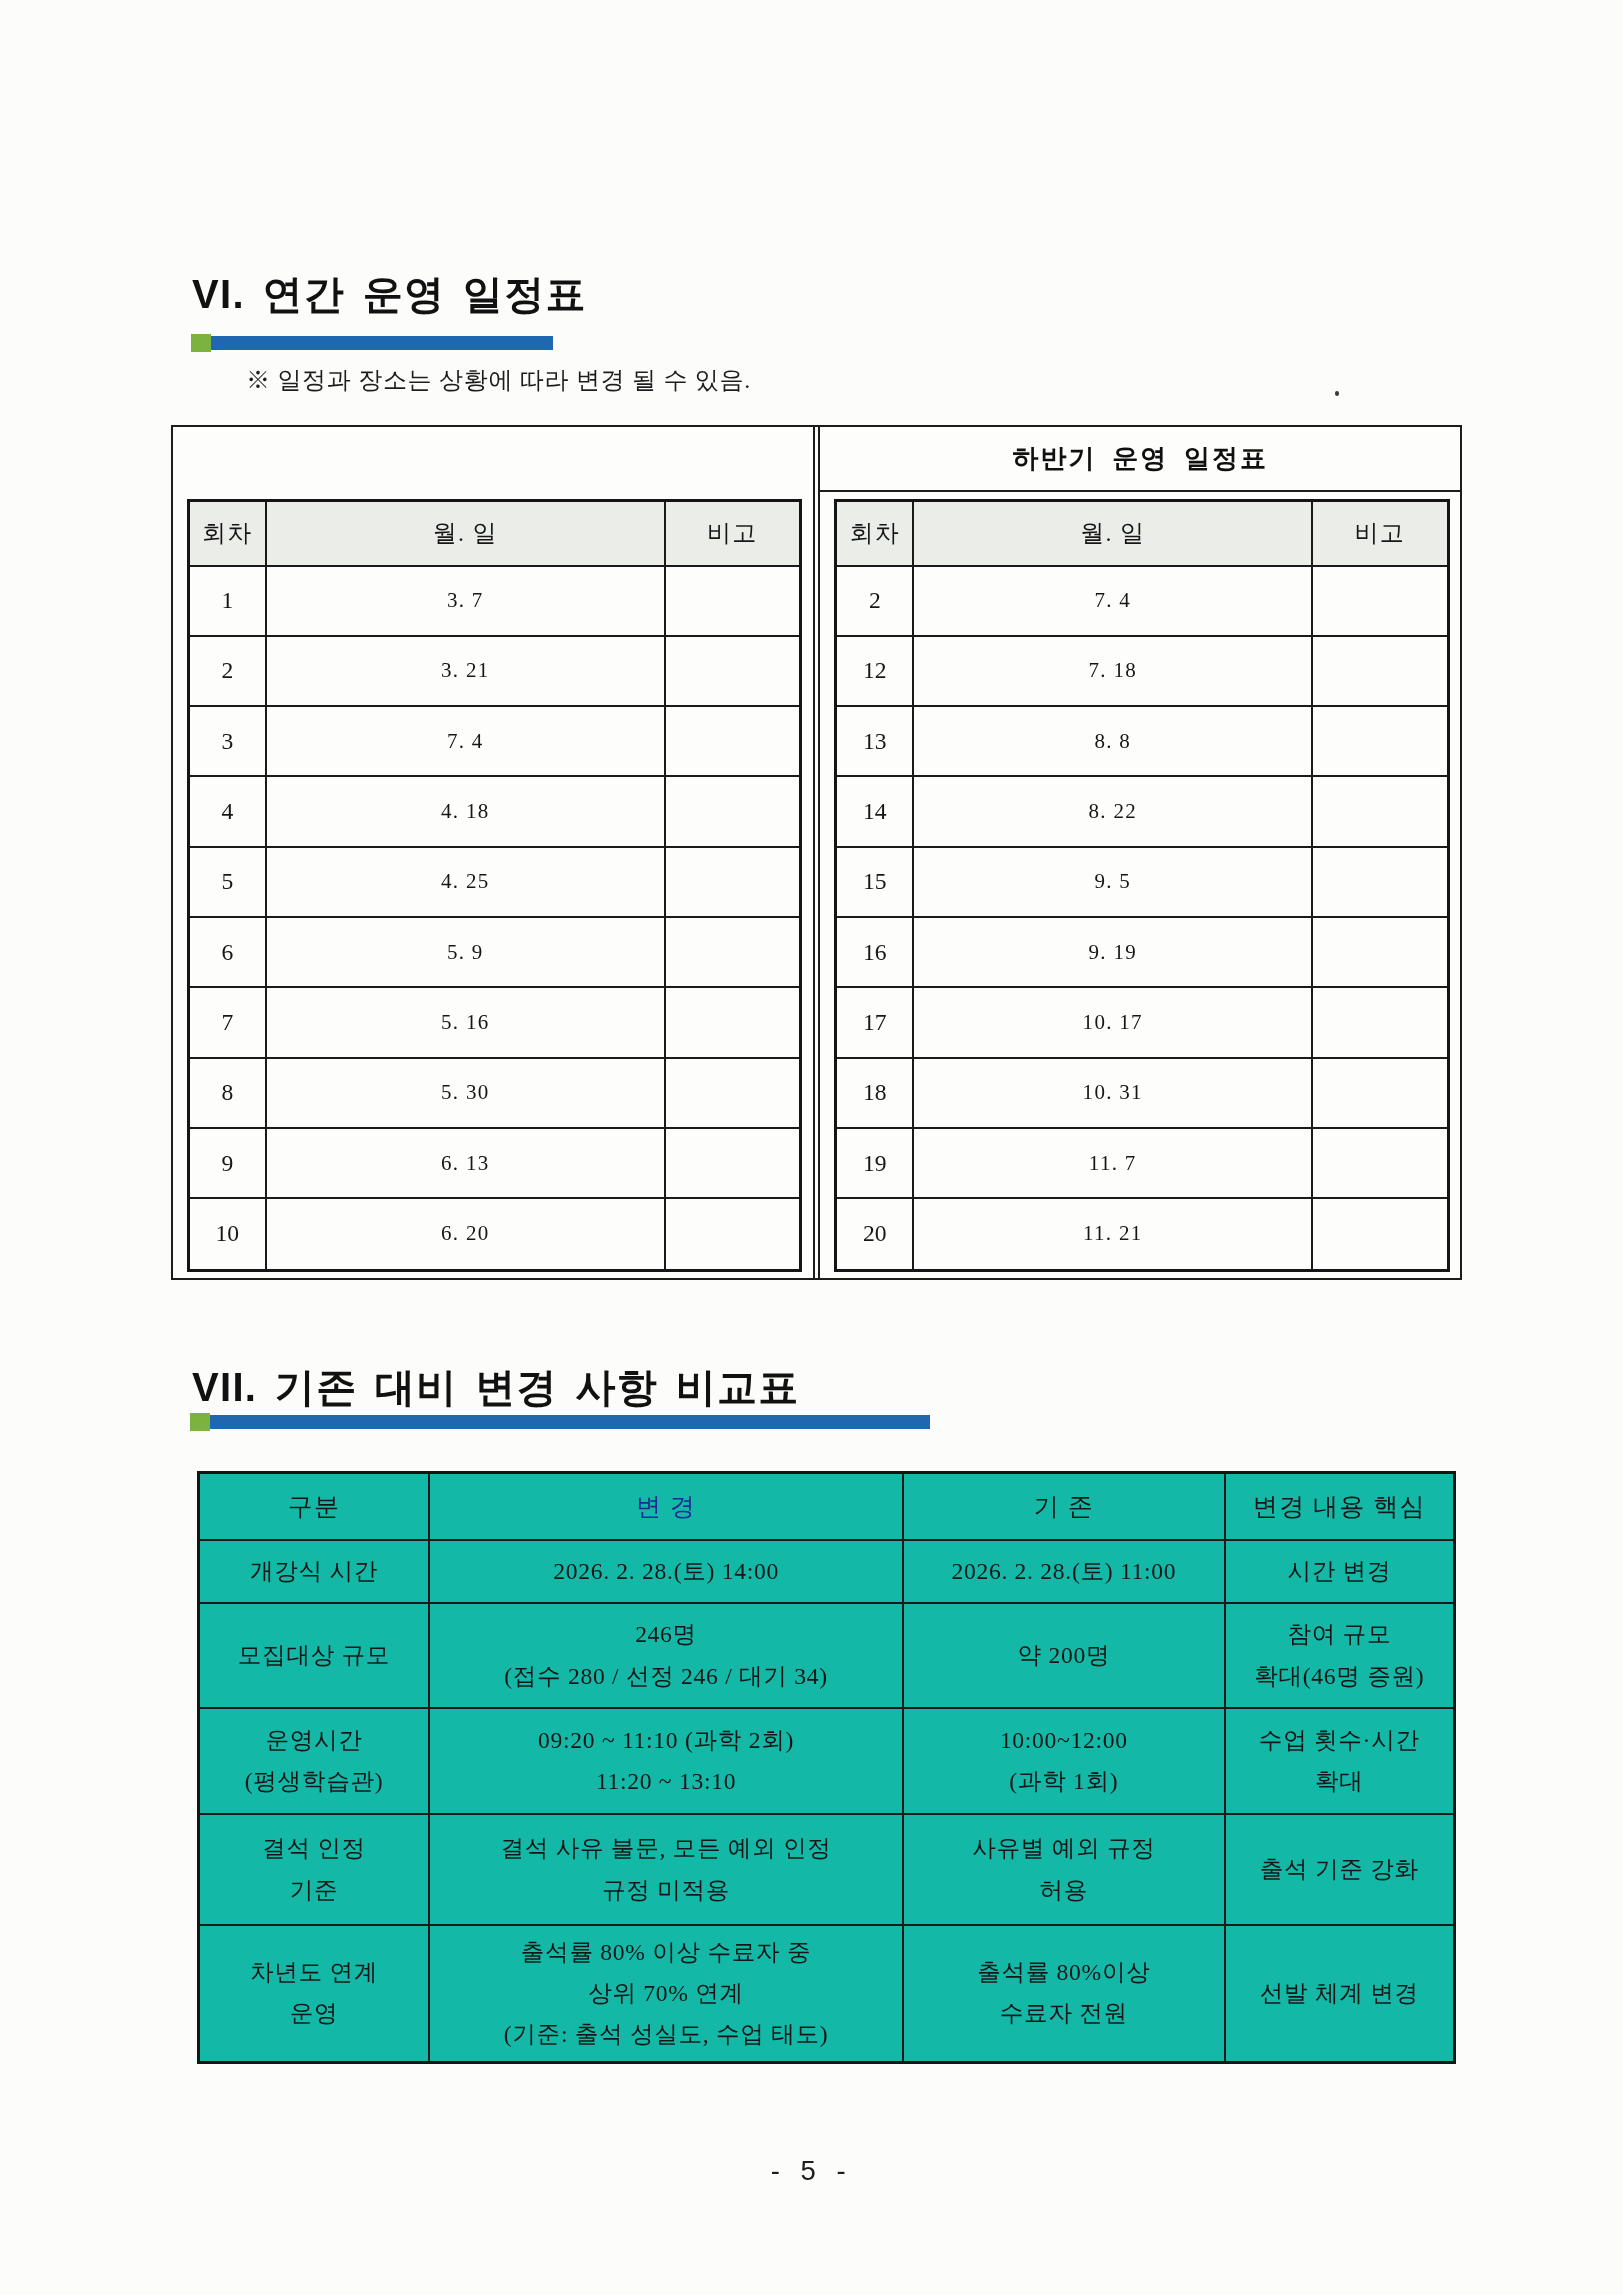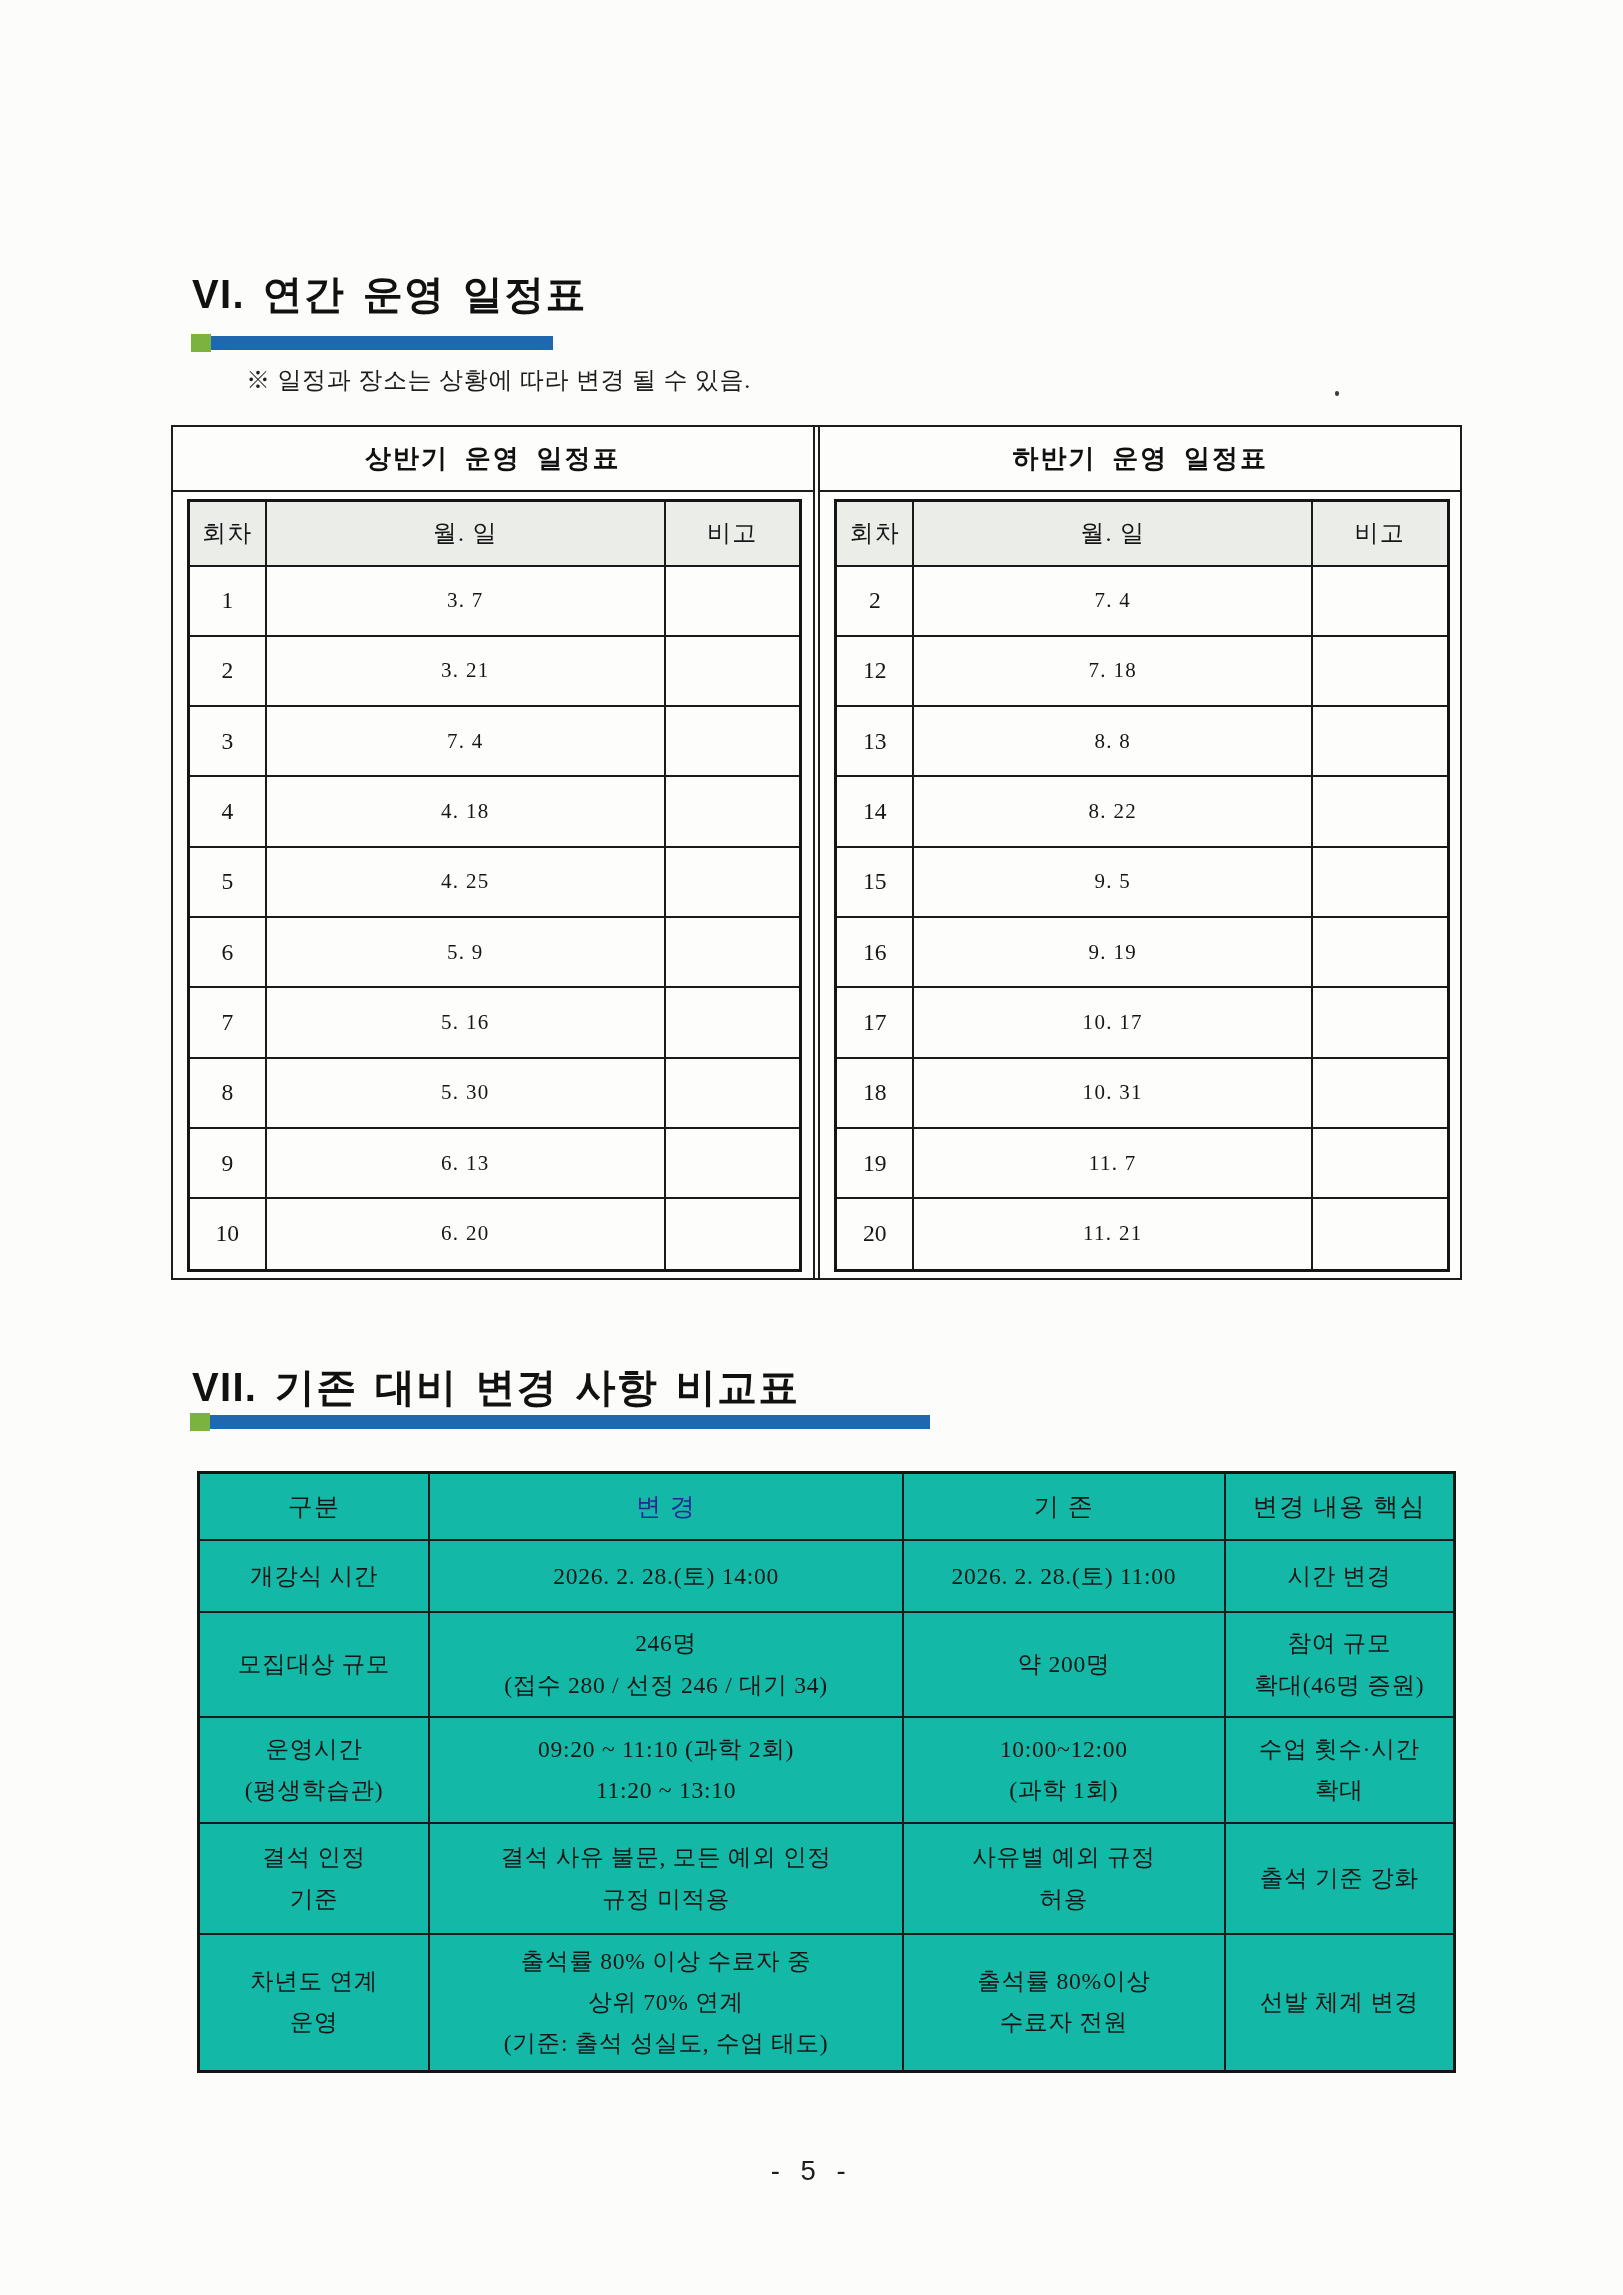--- a/index.html
+++ b/index.html
@@ -113,21 +113,21 @@
     line-height:1.75;
     white-space:pre-line;
     padding:2.6px 6.5px;
     letter-spacing:0.7px;
   }
   table.cmp thead th{
     font-size:25px;font-weight:400;letter-spacing:1.3px;
     height:60px;line-height:1.2;
   }
   th.hdr-changed{color:#1b2a96;}
-  table.cmp tbody tr:nth-child(1){height:72px;}
+  table.cmp tbody tr:nth-child(1){height:63px;}
   table.cmp tbody tr:nth-child(2){height:105px;}
   table.cmp tbody tr:nth-child(3){height:106px;}
   table.cmp tbody tr:nth-child(4){height:111px;}
   table.cmp tbody tr:nth-child(5){height:137px;}
 
   
   #page-number{
     position:absolute;left:0;top:2155px;width:100%;
     text-align:center;
     font-size:27.5px;letter-spacing:6.5px;color:#1d1d1d;
@@ -142,21 +142,20 @@
   <div class="sec-title" id="vi-title">VI. 연간 운영 일정표</div>
   <div class="accent-bar" id="vi-bar">
     <span class="green"></span>
   </div>
   <div id="vi-note">※ 일정과 장소는 상황에 따라 변경 될 수 있음.</div>
   <span class="ink-dot"></span>
 
   <div id="vi-tables">
 
     <div class="half left">
-      <div class="half-title">상반기 운영 일정표</div>
       <div class="inner-wrap">
         <table class="sched">
           <colgroup>
               <col style="width:12.7%">
               <col style="width:65.1%">
               <col style="width:22.2%">
             </colgroup>
           <thead>
             <tr>
               <th>회차</th>

